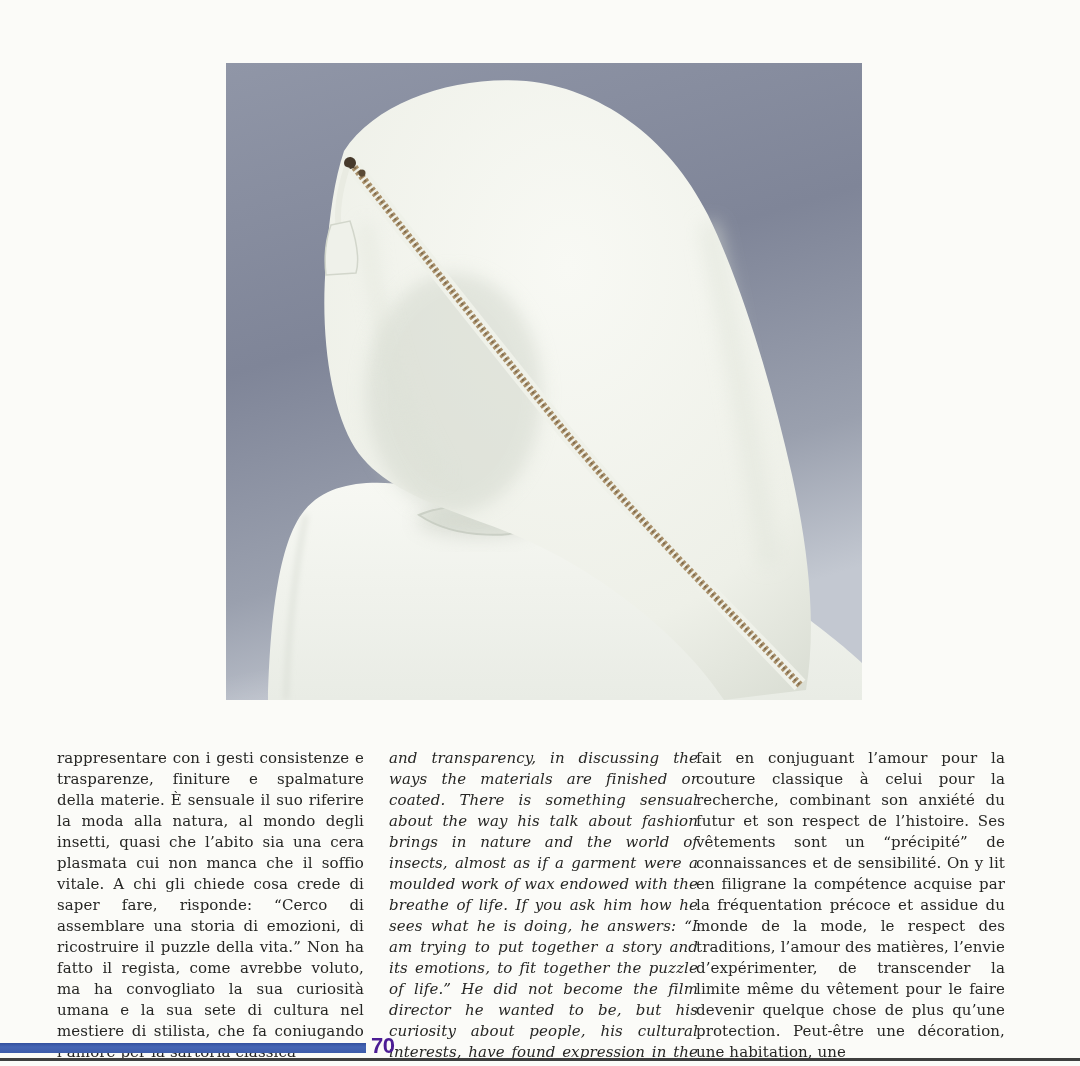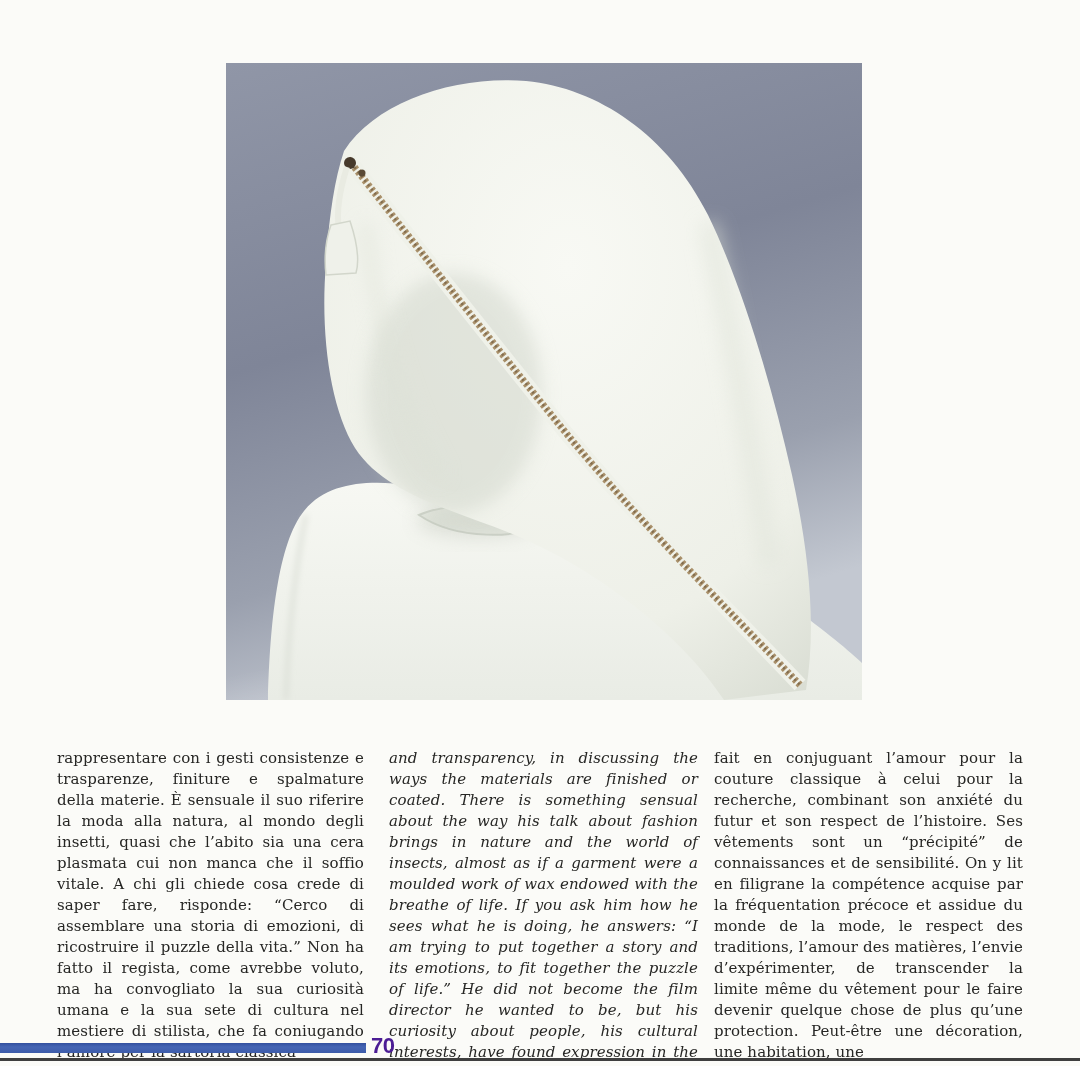--- a/index.html
+++ b/index.html
@@ -17,21 +17,21 @@
   .columns{position:absolute;left:0;top:748px;width:1080px;height:292px;}
   .col{
     position:absolute;top:0;margin:0;
     text-align:justify;
     font-size:15px;line-height:21px;
     color:#262624;
     letter-spacing:0.1px;
   }
   .col-it{left:57px;width:307px;}
   .col-en{left:389px;width:309px;font-style:italic;}
-  .col-fr{left:714px;width:309px;}
+  .col-fr{left:696px;width:309px;}
   .accent-bar{
     position:absolute;left:0;top:1043px;width:366px;height:10px;
     background:linear-gradient(#33509e,#4565b4 40%,#3d5caa);
   }
   .page-number{
     position:absolute;left:371px;top:1033px;
     font-family:"Liberation Sans", sans-serif;
     font-weight:700;font-size:22px;color:#4c1d95;
     letter-spacing:-0.5px;
   }

